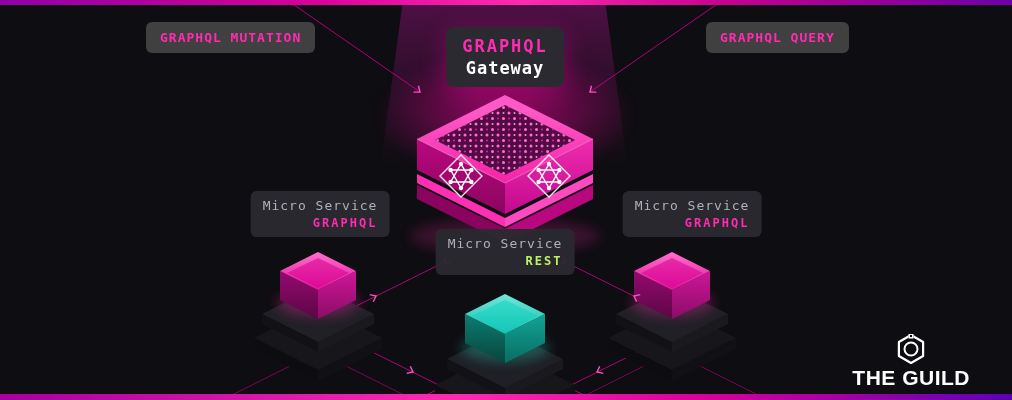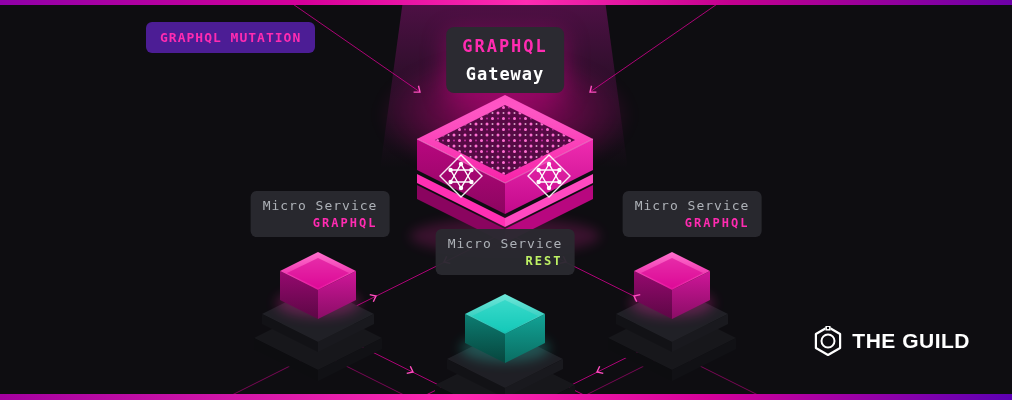--- a/index.html
+++ b/index.html
@@ -18,42 +18,42 @@
   .beam { position:absolute; left:0; top:0; width:1012px; height:400px; z-index:1;
     background:linear-gradient(180deg, rgba(122,18,104,.60) 0%, rgba(122,18,104,.32) 18%, rgba(122,18,104,0) 42%);
     clip-path:polygon(403px 0, 605px 0, 628px 170px, 380px 170px);
   }
   .gateway-glow { position:absolute; left:375px; top:50px; width:260px; height:130px; z-index:2;
     background:radial-gradient(ellipse at center, rgba(255,0,160,.55) 0%, rgba(255,0,160,0) 70%);
     filter:blur(6px);
   }
   svg.scene { position:absolute; left:0; top:0; z-index:5; }
 
-  .badge { position:absolute; z-index:20; background:#4c1d95; border-radius:6px;
+  .badge { position:absolute; z-index:20; background:#404040; border-radius:6px;
     color:#ff2bb1; font-weight:bold; font-size:13px; letter-spacing:1px;
     padding:8px 14px; white-space:nowrap; }
   .badge.query { }
   .gw-badge { position:absolute; left:505px; top:27px; transform:translateX(-50%); z-index:20;
     background:#2b2a31; border-radius:8px; padding:9px 16px; text-align:center;
     box-shadow:0 6px 24px rgba(255,0,160,.35); }
   .gw-badge .l1 { display:block; color:#ff2bb1; font-weight:bold; font-size:17px; letter-spacing:2px; }
-  .gw-badge .l2 { display:block; color:#ffffff; font-weight:bold; font-size:17px; letter-spacing:1px; margin-top:8px; }
+  .gw-badge .l2 { display:block; color:#ffffff; font-weight:bold; font-size:17px; letter-spacing:1px; margin-top:2px; }
 
   .svc-badge { position:absolute; z-index:20; background:rgba(42,42,48,.96); border-radius:6px;
     padding:7px 12px; text-align:right; white-space:nowrap; }
   .svc-badge .t { display:block; color:#aeb2b8; font-size:13px; letter-spacing:1px; }
   .svc-badge .p { display:block; font-size:12px; font-weight:bold; letter-spacing:2px; margin-top:3px; }
   .svc-badge .p.pink { color:#ff2bb1; }
   .svc-badge .p.teal { color:#bef264; }
   .svc-left  { left:320px; top:191px; transform:translateX(-50%); }
   .svc-right { left:692px; top:191px; transform:translateX(-50%); }
   .svc-center{ left:505px; top:229px; transform:translateX(-50%); }
 
-  .brand { position:absolute; right:42px; top:326px; z-index:30;
-    display:flex; align-items:center; gap:9px; }
+  .brand { position:absolute; right:42px; top:334px; z-index:30;
+    display:flex; align-items:center; gap:2px;flex-direction:column; }
   .brand .wordmark { color:#ffffff; font-family:"Liberation Sans",sans-serif;
     font-weight:bold; font-size:21px; letter-spacing:.5px; }
 </style>
 </head>
 <body>
 
 <div class="stage">
 
   <div class="beam"></div>
   <div class="gateway-glow"></div>
@@ -227,20 +227,21 @@
       <line x1="362" y1="303" x2="376" y2="296" marker-end="url(#arw)"></line>
       <line x1="552" y1="255" x2="566" y2="262" marker-end="url(#arw)"></line>
       <line x1="648" y1="303" x2="634" y2="296" marker-end="url(#arw)"></line>
       <line x1="399" y1="365" x2="413" y2="372" marker-end="url(#arw)"></line>
       <line x1="611" y1="365" x2="597" y2="372" marker-end="url(#arw)"></line>
     </g>
   </svg>
 
   <div class="badge" style="left:146px; top:22px;">GRAPHQL MUTATION</div>
 
+  <div class="badge query" style="left:706px; top:22px;">GRAPHQL QUERY</div>
 
   <div class="gw-badge">
     <span class="l1">GRAPHQL</span>
     <span class="l2">Gateway</span>
   </div>
 
   <div class="svc-badge svc-left">
     <span class="t">Micro Service</span>
     <span class="p pink">GRAPHQL</span>
   </div>

